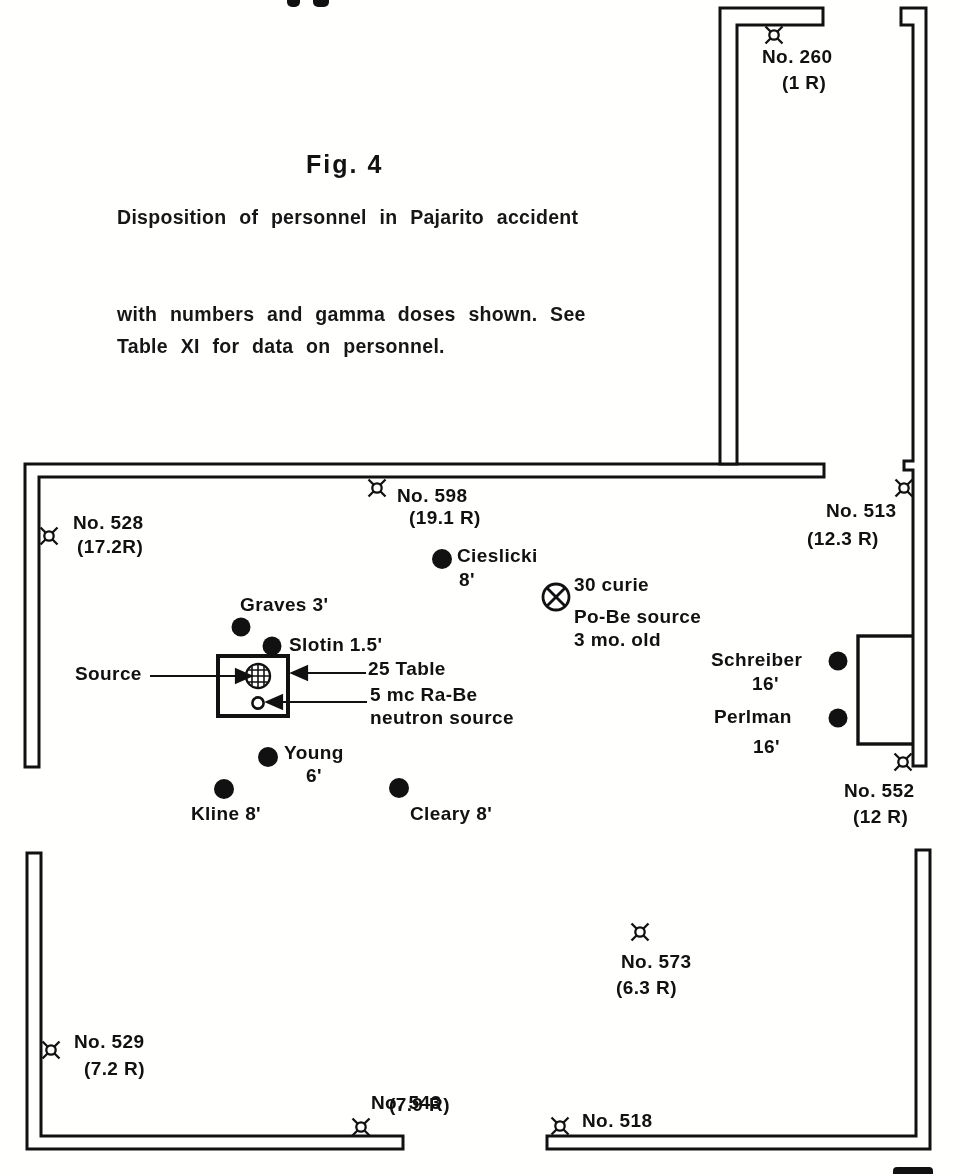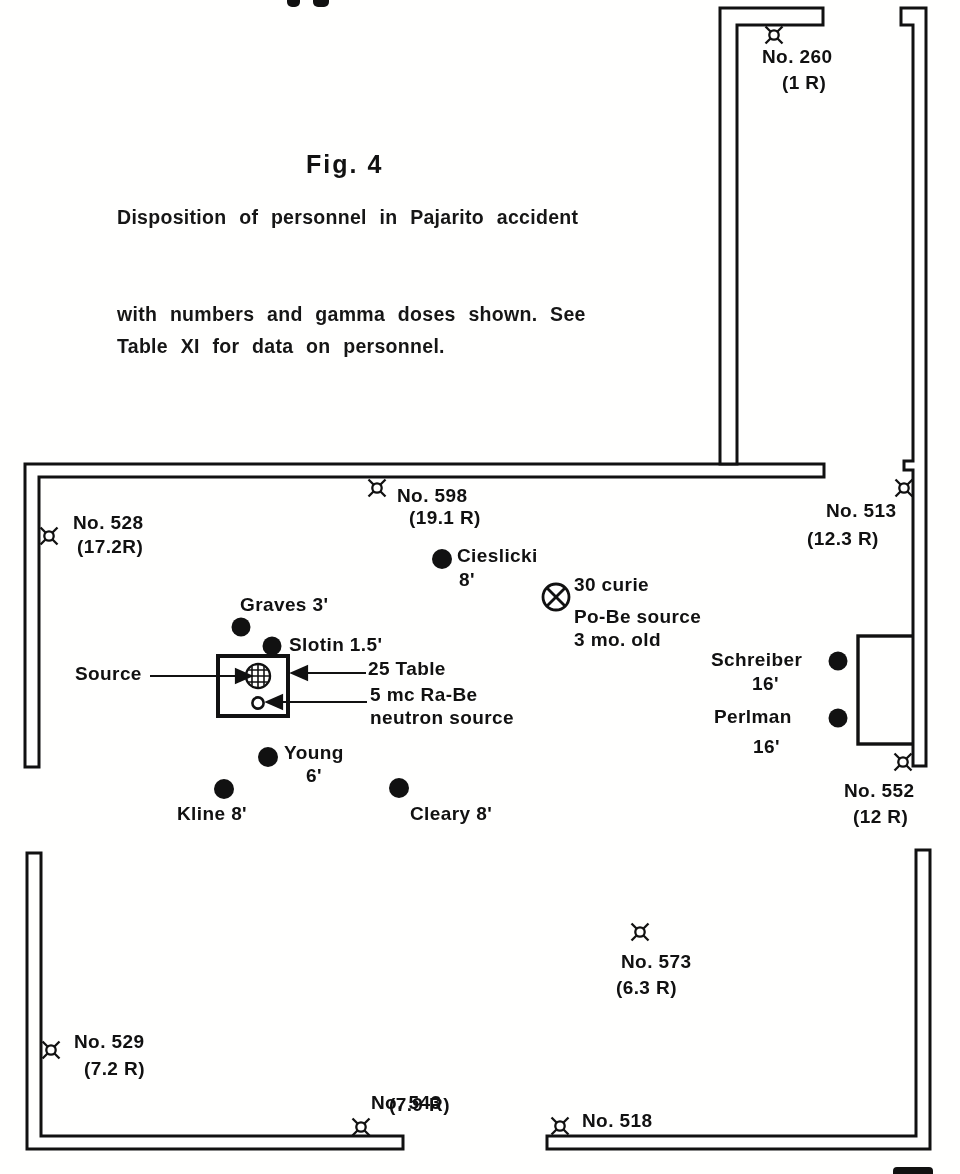--- a/index.html
+++ b/index.html
@@ -141,21 +141,21 @@
   <div class="lbl" style="left:389px;top:1094px;">(7.9 R)</div>
 
   <div class="lbl" style="left:582px;top:1110px;">No. 518</div>
 
   <div class="lbl" style="left:240px;top:594px;">Graves 3'</div>
   <div class="lbl" style="left:289px;top:634px;">Slotin 1.5'</div>
   <div class="lbl" style="left:457px;top:545px;">Cieslicki</div>
   <div class="lbl" style="left:459px;top:569px;">8'</div>
   <div class="lbl" style="left:284px;top:742px;">Young</div>
   <div class="lbl" style="left:306px;top:765px;">6'</div>
-  <div class="lbl" style="left:177px;top:803px;text-align:right;">Kline 8'</div>
+  <div class="lbl" style="left:191px;top:803px;text-align:right;">Kline 8'</div>
   <div class="lbl" style="left:410px;top:803px;">Cleary 8'</div>
   <div class="lbl" style="left:711px;top:649px;">Schreiber</div>
   <div class="lbl" style="left:752px;top:673px;">16'</div>
   <div class="lbl" style="left:714px;top:706px;">Perlman</div>
   <div class="lbl" style="left:753px;top:736px;">16'</div>
 
   <div class="lbl" style="left:75px;top:663px;">Source</div>
   <div class="lbl" style="left:368px;top:658px;">25 Table</div>
   <div class="lbl" style="left:370px;top:684px;">5 mc Ra-Be</div>
   <div class="lbl" style="left:370px;top:707px;">neutron source</div>

